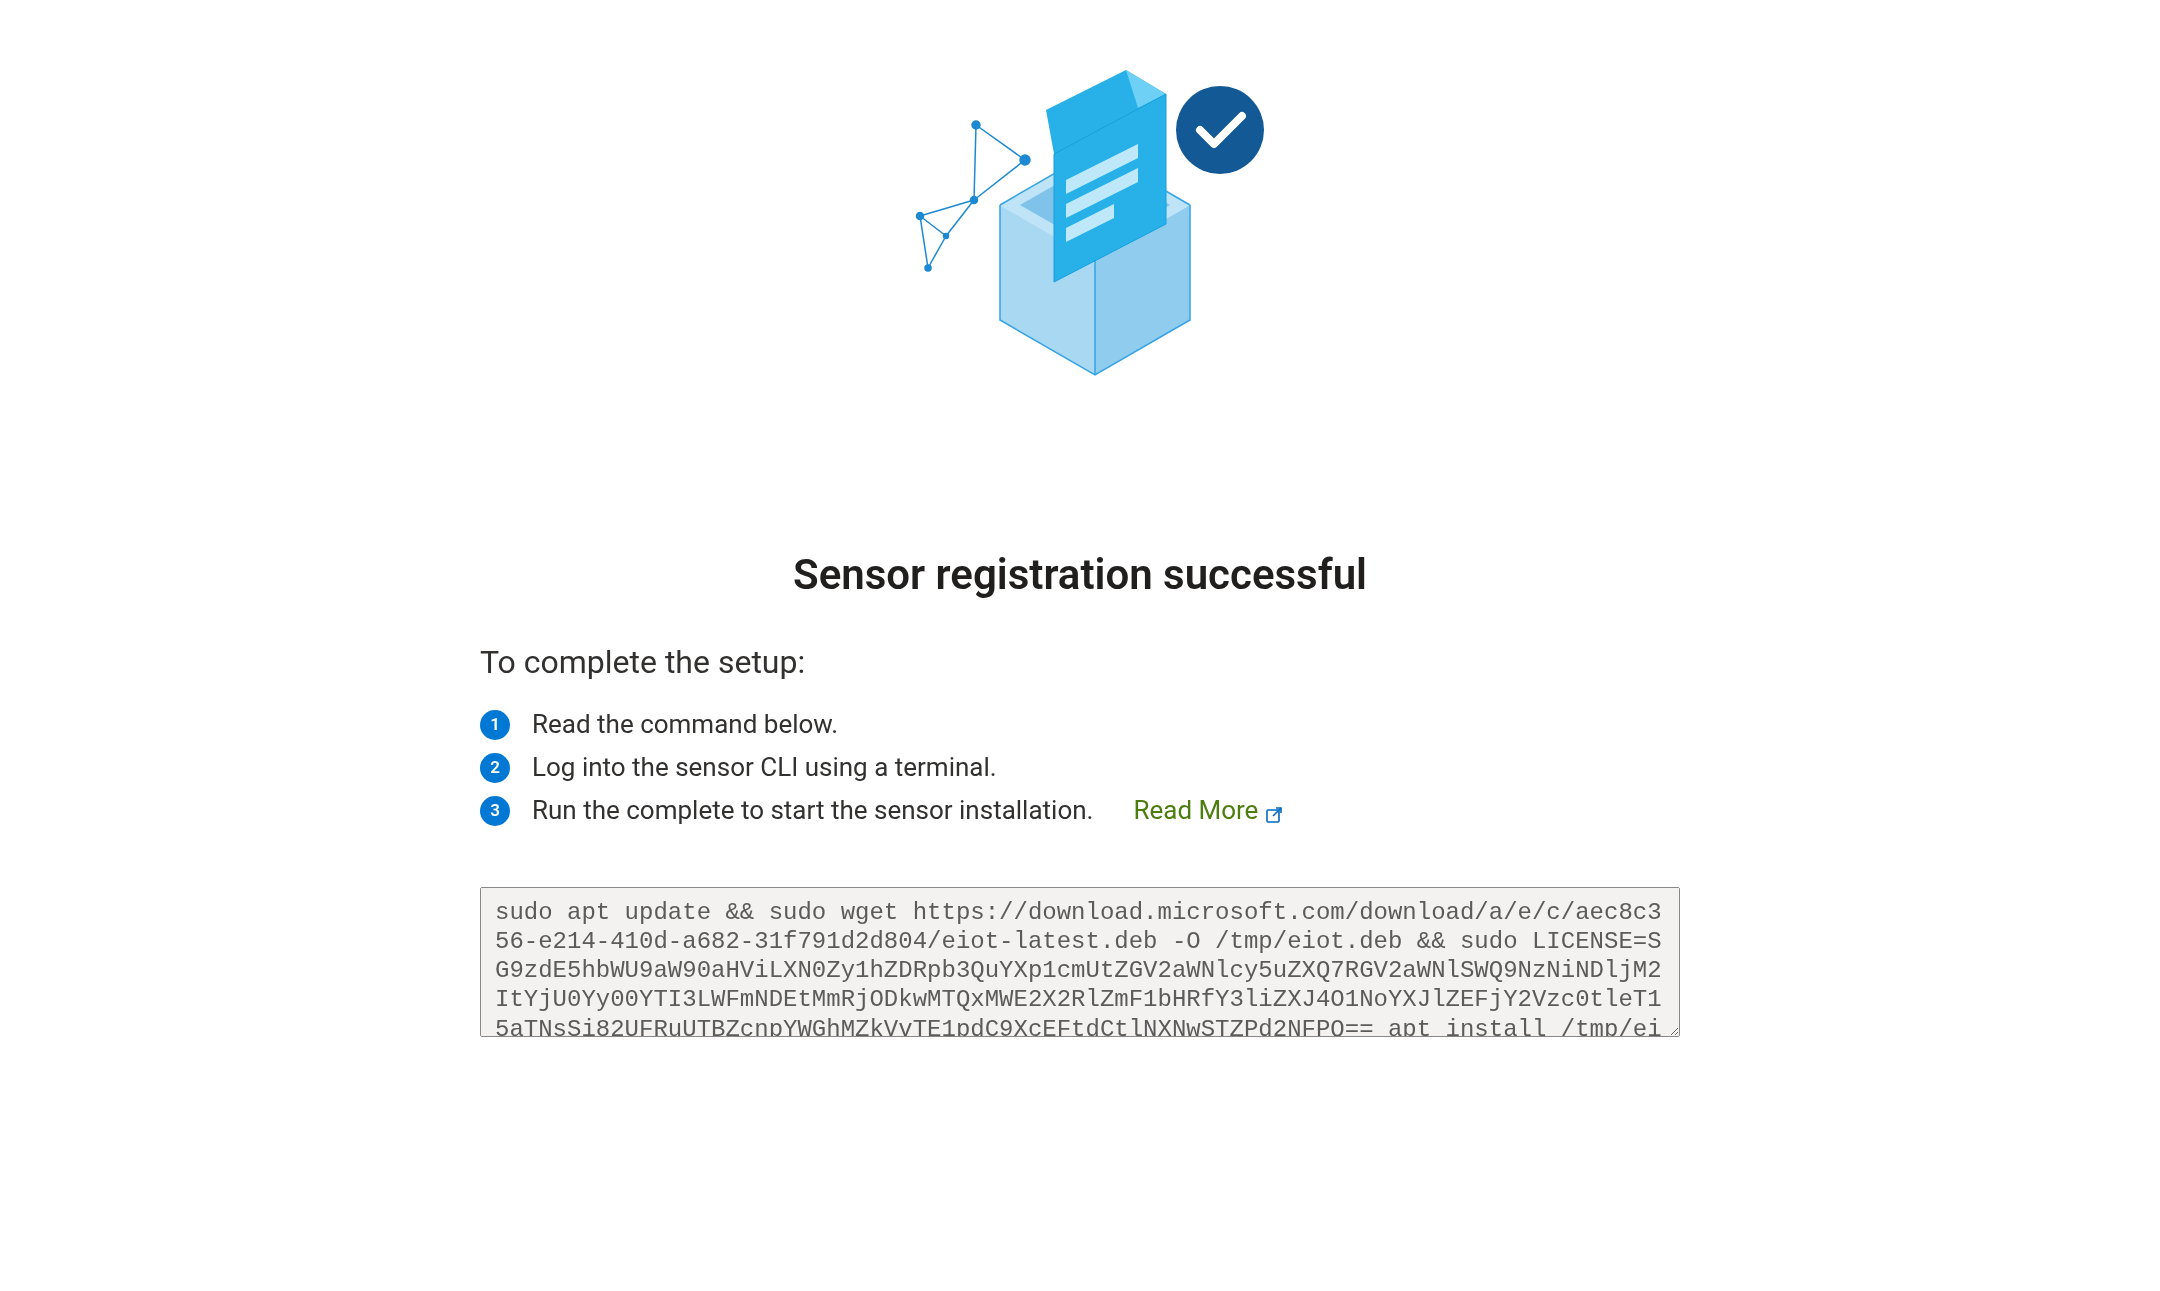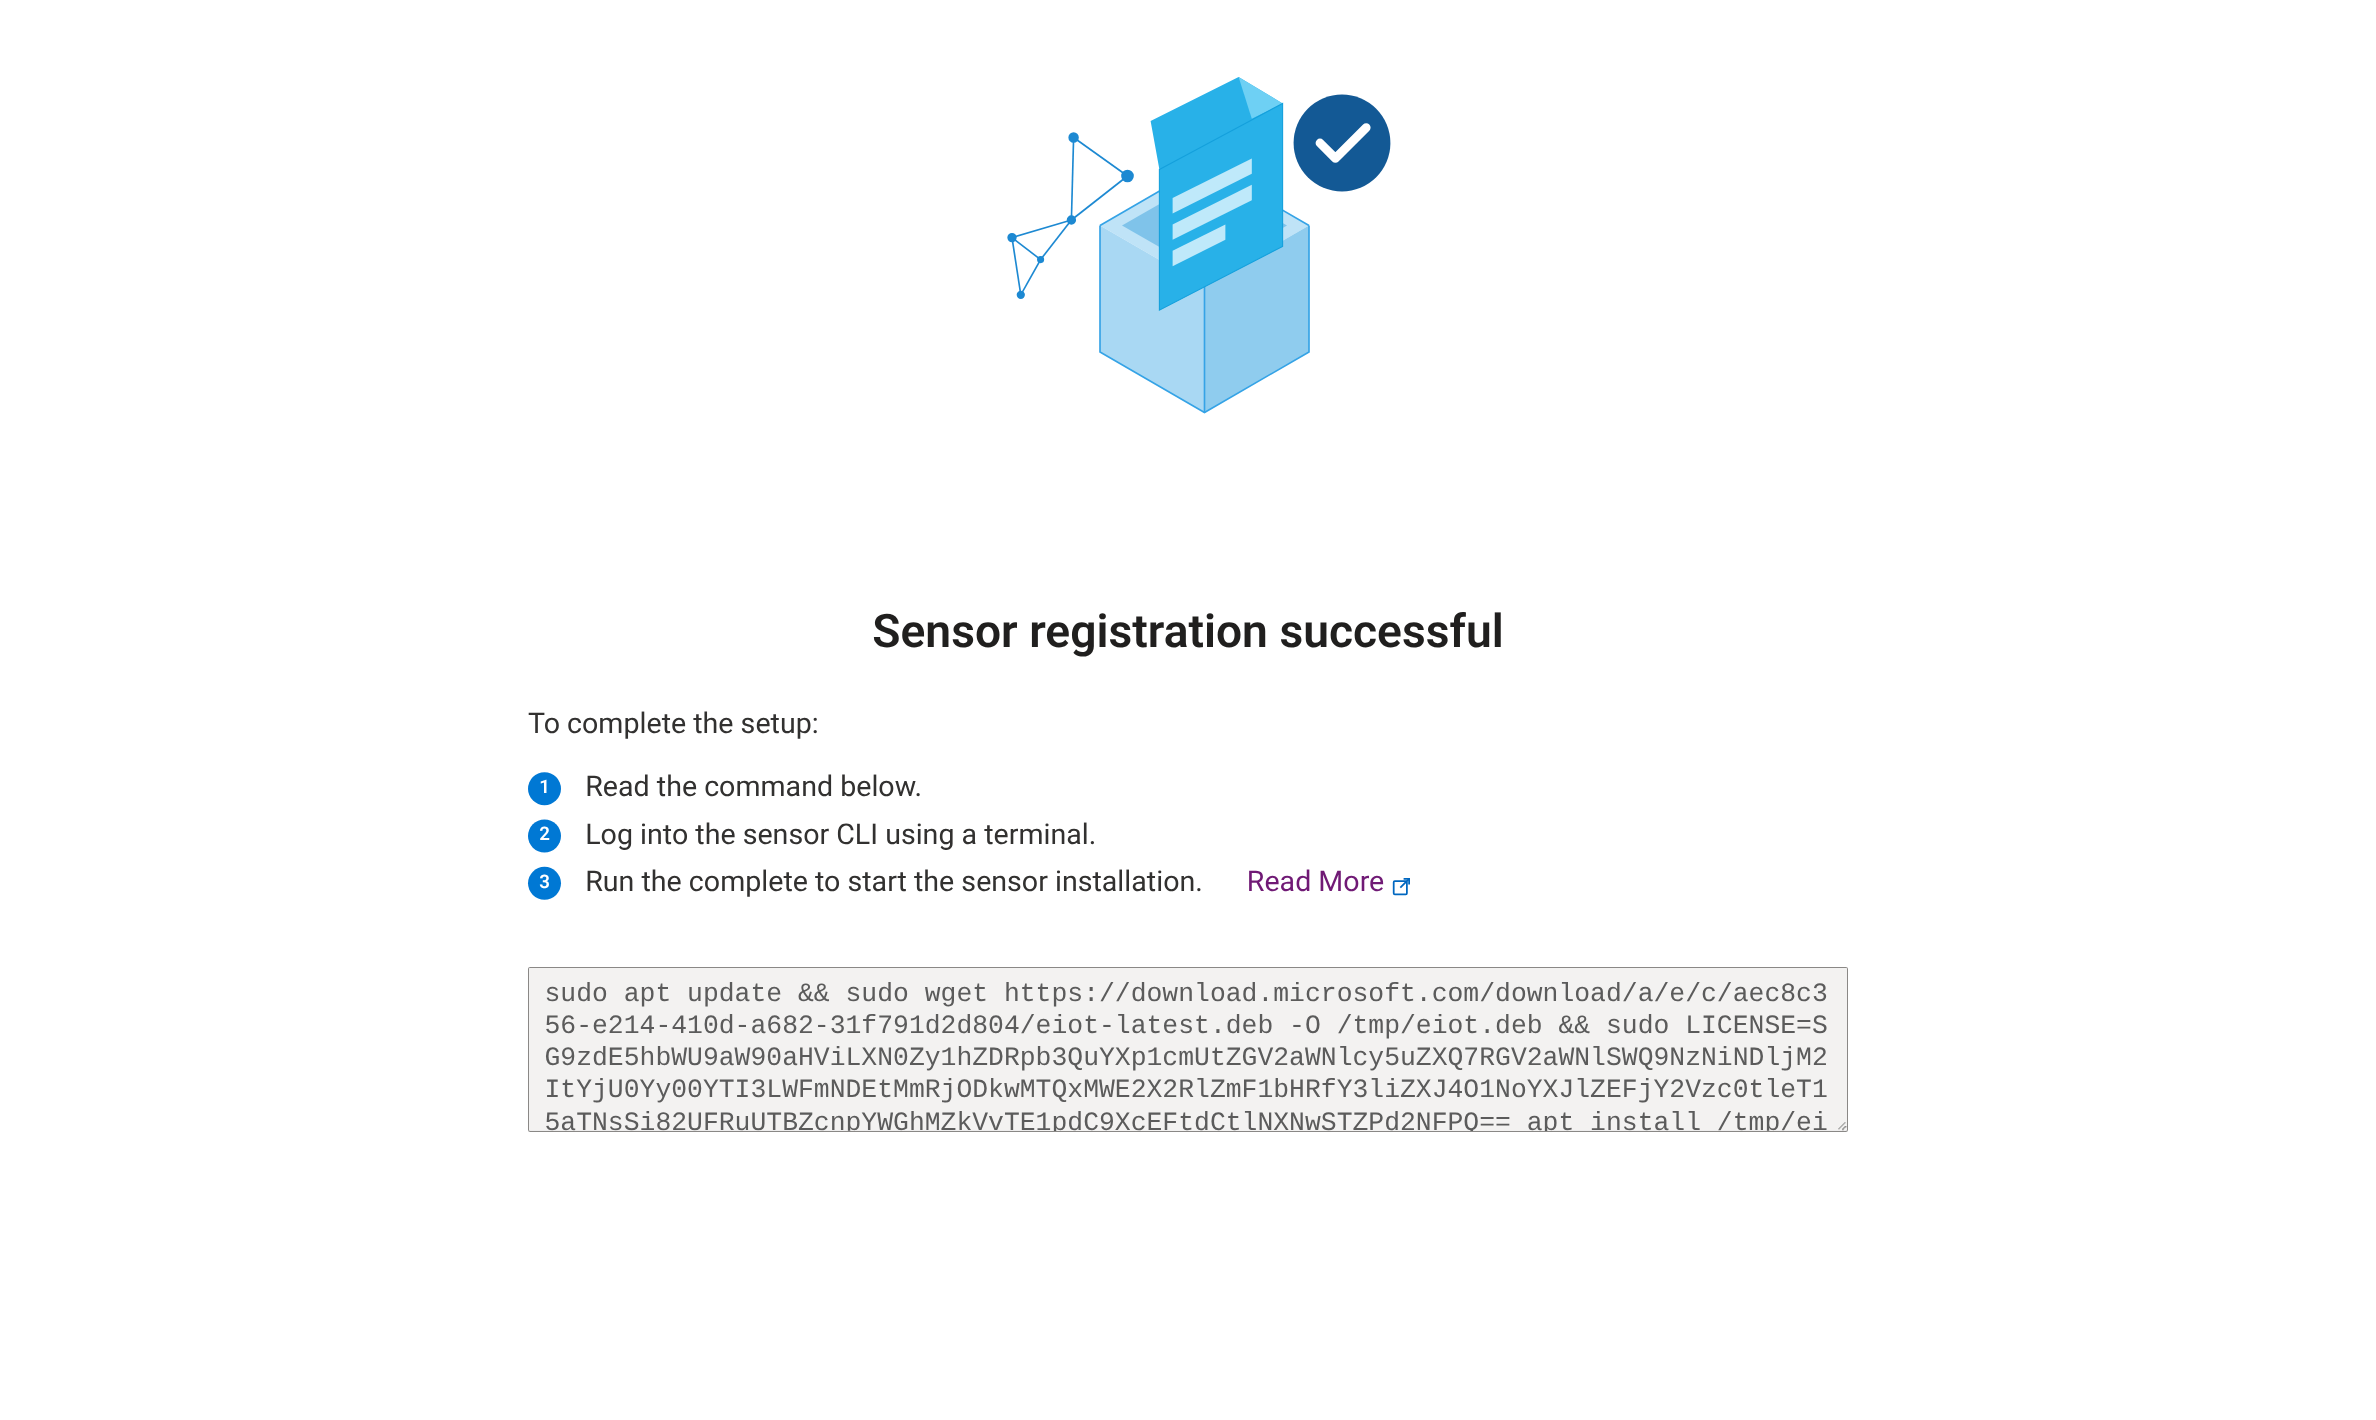--- a/index.html
+++ b/index.html
@@ -32,21 +32,21 @@
       font-weight: 600;
       color: #201f1e;
       margin-bottom: 44px;
     }
 
     .content {
       width: 1200px;
       margin: 0 auto;
     }
     .intro {
-      font-size: 26px;
+      font-size: 32px;
       color: #323130;
       margin-bottom: 28px;
     }
     .steps { list-style: none; }
     .steps li {
       display: flex;
       align-items: center;
       gap: 22px;
       font-size: 26px;
       line-height: 1.2;
@@ -57,21 +57,21 @@
       flex: 0 0 auto;
       width: 30px; height: 30px;
       border-radius: 50%;
       background: #0078d4;
       color: #ffffff;
       display: flex; align-items: center; justify-content: center;
       font-size: 17px; font-weight: 600;
       line-height: 1;
     }
     .read-more {
-      color: #701a75;
+      color: #4d7c0f;
       text-decoration: none;
       display: inline-flex;
       align-items: center;
       gap: 6px;
       margin-left: 18px;
       font-size: 26px;
     }
     .ext-icon {
       width: 20px; height: 20px; display: inline-block;
     }

